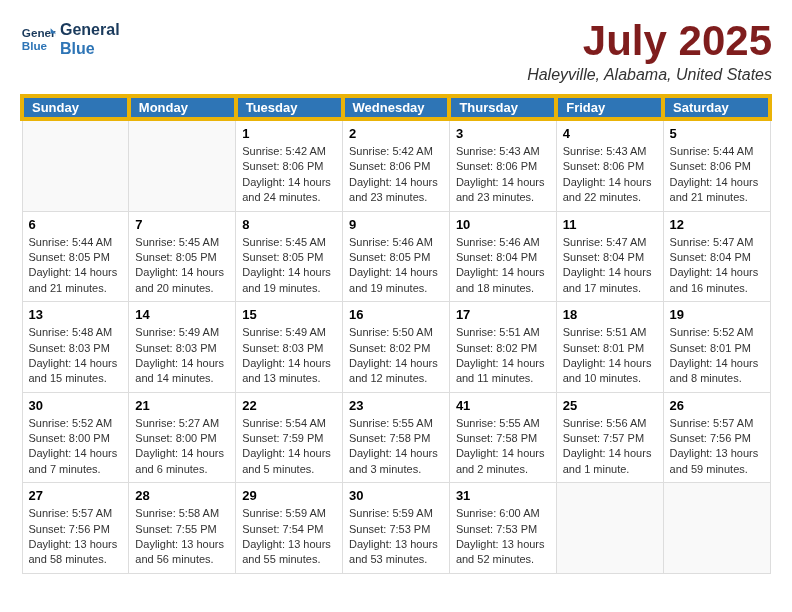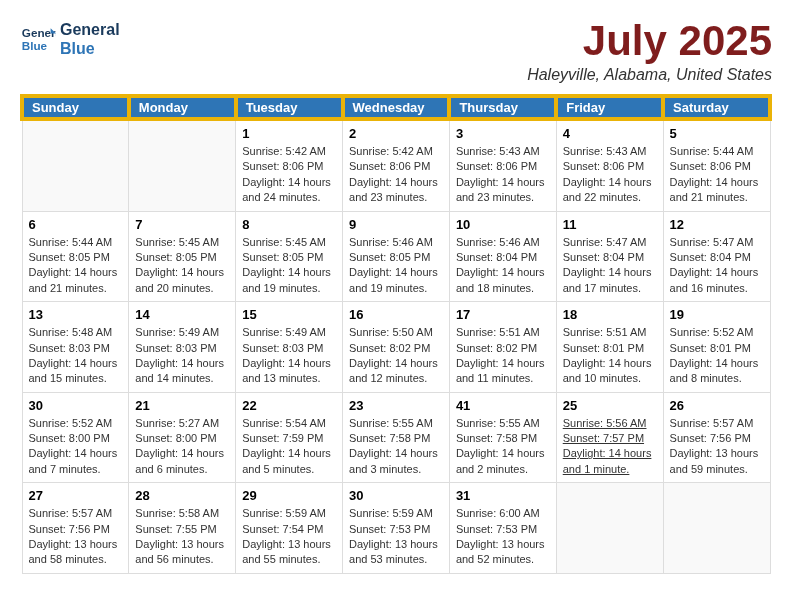--- a/index.html
+++ b/index.html
@@ -260,21 +260,21 @@
 Daylight: 14 hours and 3 minutes.</div>
         </td>
         <td>
           <div class="day-num">41</div>
           <div class="cell-text" style="white-space: pre-line;">Sunrise: 5:55 AM
 Sunset: 7:58 PM
 Daylight: 14 hours and 2 minutes.</div>
         </td>
         <td>
           <div class="day-num">25</div>
-          <div class="cell-text" style="white-space: pre-line; text-decoration: underline;">Sunrise: 5:56 AM
+          <div class="cell-text" style="white-space: pre-line;">Sunrise: 5:56 AM
 Sunset: 7:57 PM
 Daylight: 14 hours and 1 minute.</div>
         </td>
         <td>
           <div class="day-num">26</div>
           <div class="cell-text" style="white-space: pre-line;">Sunrise: 5:57 AM
 Sunset: 7:56 PM
 Daylight: 13 hours and 59 minutes.</div>
         </td>
       </tr>

